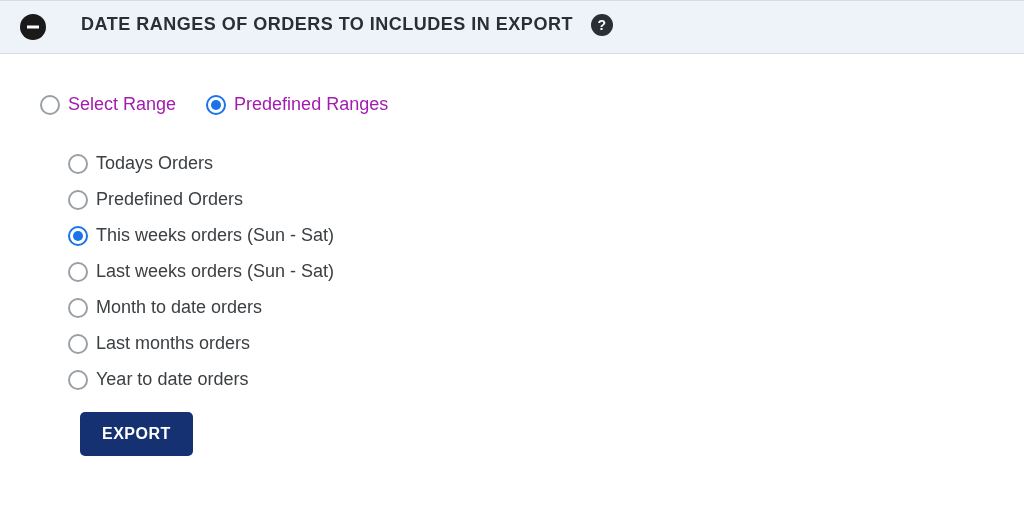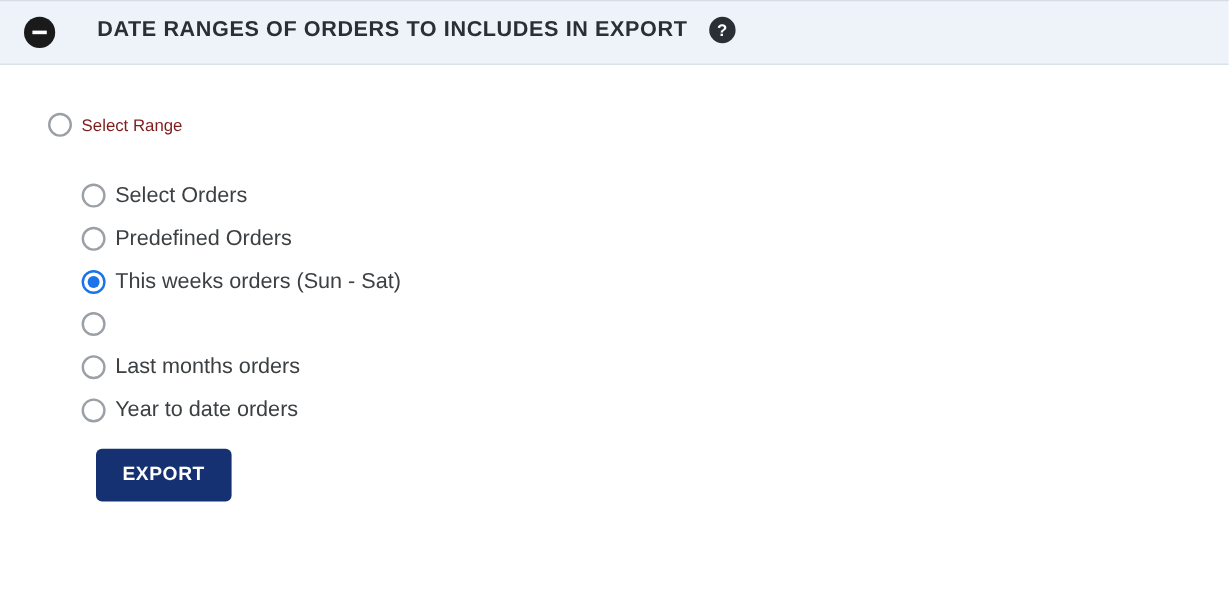--- a/index.html
+++ b/index.html
@@ -86,22 +86,22 @@
     .radio-circle.selected {
       border-color: #1a73e8;
     }
     .radio-dot {
       width: 10px;
       height: 10px;
       border-radius: 50%;
       background: #1a73e8;
     }
     .radio-label {
-      font-size: 14px;
-      color: #7f1d1d;
+      font-size: 18px;
+      color: #a21caf;
     }
     .sub-options {
       padding-left: 28px;
       display: flex;
       flex-direction: column;
       gap: 15px;
       margin-bottom: 22px;
     }
     .sub-options .radio-label {
       font-size: 18px;
@@ -133,39 +133,50 @@
   <div class="help-icon">?</div>
 </div>
 
 <div class="content">
 
   <div class="radio-group-top">
     <div class="radio-item">
       <span class="radio-circle"></span>
       <span class="radio-label">Select Range</span>
     </div>
+    <div class="radio-item">
+      <span class="radio-circle selected">
+        <span class="radio-dot"></span>
+      </span>
+      <span class="radio-label">Predefined Ranges</span>
+    </div>
   </div>
 
   <div class="sub-options">
     <div class="radio-item">
       <span class="radio-circle"></span>
-      <span class="radio-label">Select Orders</span>
+      <span class="radio-label">Todays Orders</span>
     </div>
     <div class="radio-item">
       <span class="radio-circle"></span>
       <span class="radio-label">Predefined Orders</span>
     </div>
     <div class="radio-item">
       <span class="radio-circle selected">
         <span class="radio-dot"></span>
       </span>
       <span class="radio-label">This weeks orders (Sun - Sat)</span>
     </div>
     <div class="radio-item">
       <span class="radio-circle"></span>
+      <span class="radio-label">Last weeks orders (Sun - Sat)</span>
+    </div>
+    <div class="radio-item">
+      <span class="radio-circle"></span>
+      <span class="radio-label">Month to date orders</span>
     </div>
     <div class="radio-item">
       <span class="radio-circle"></span>
       <span class="radio-label">Last months orders</span>
     </div>
     <div class="radio-item">
       <span class="radio-circle"></span>
       <span class="radio-label">Year to date orders</span>
     </div>
   </div>

